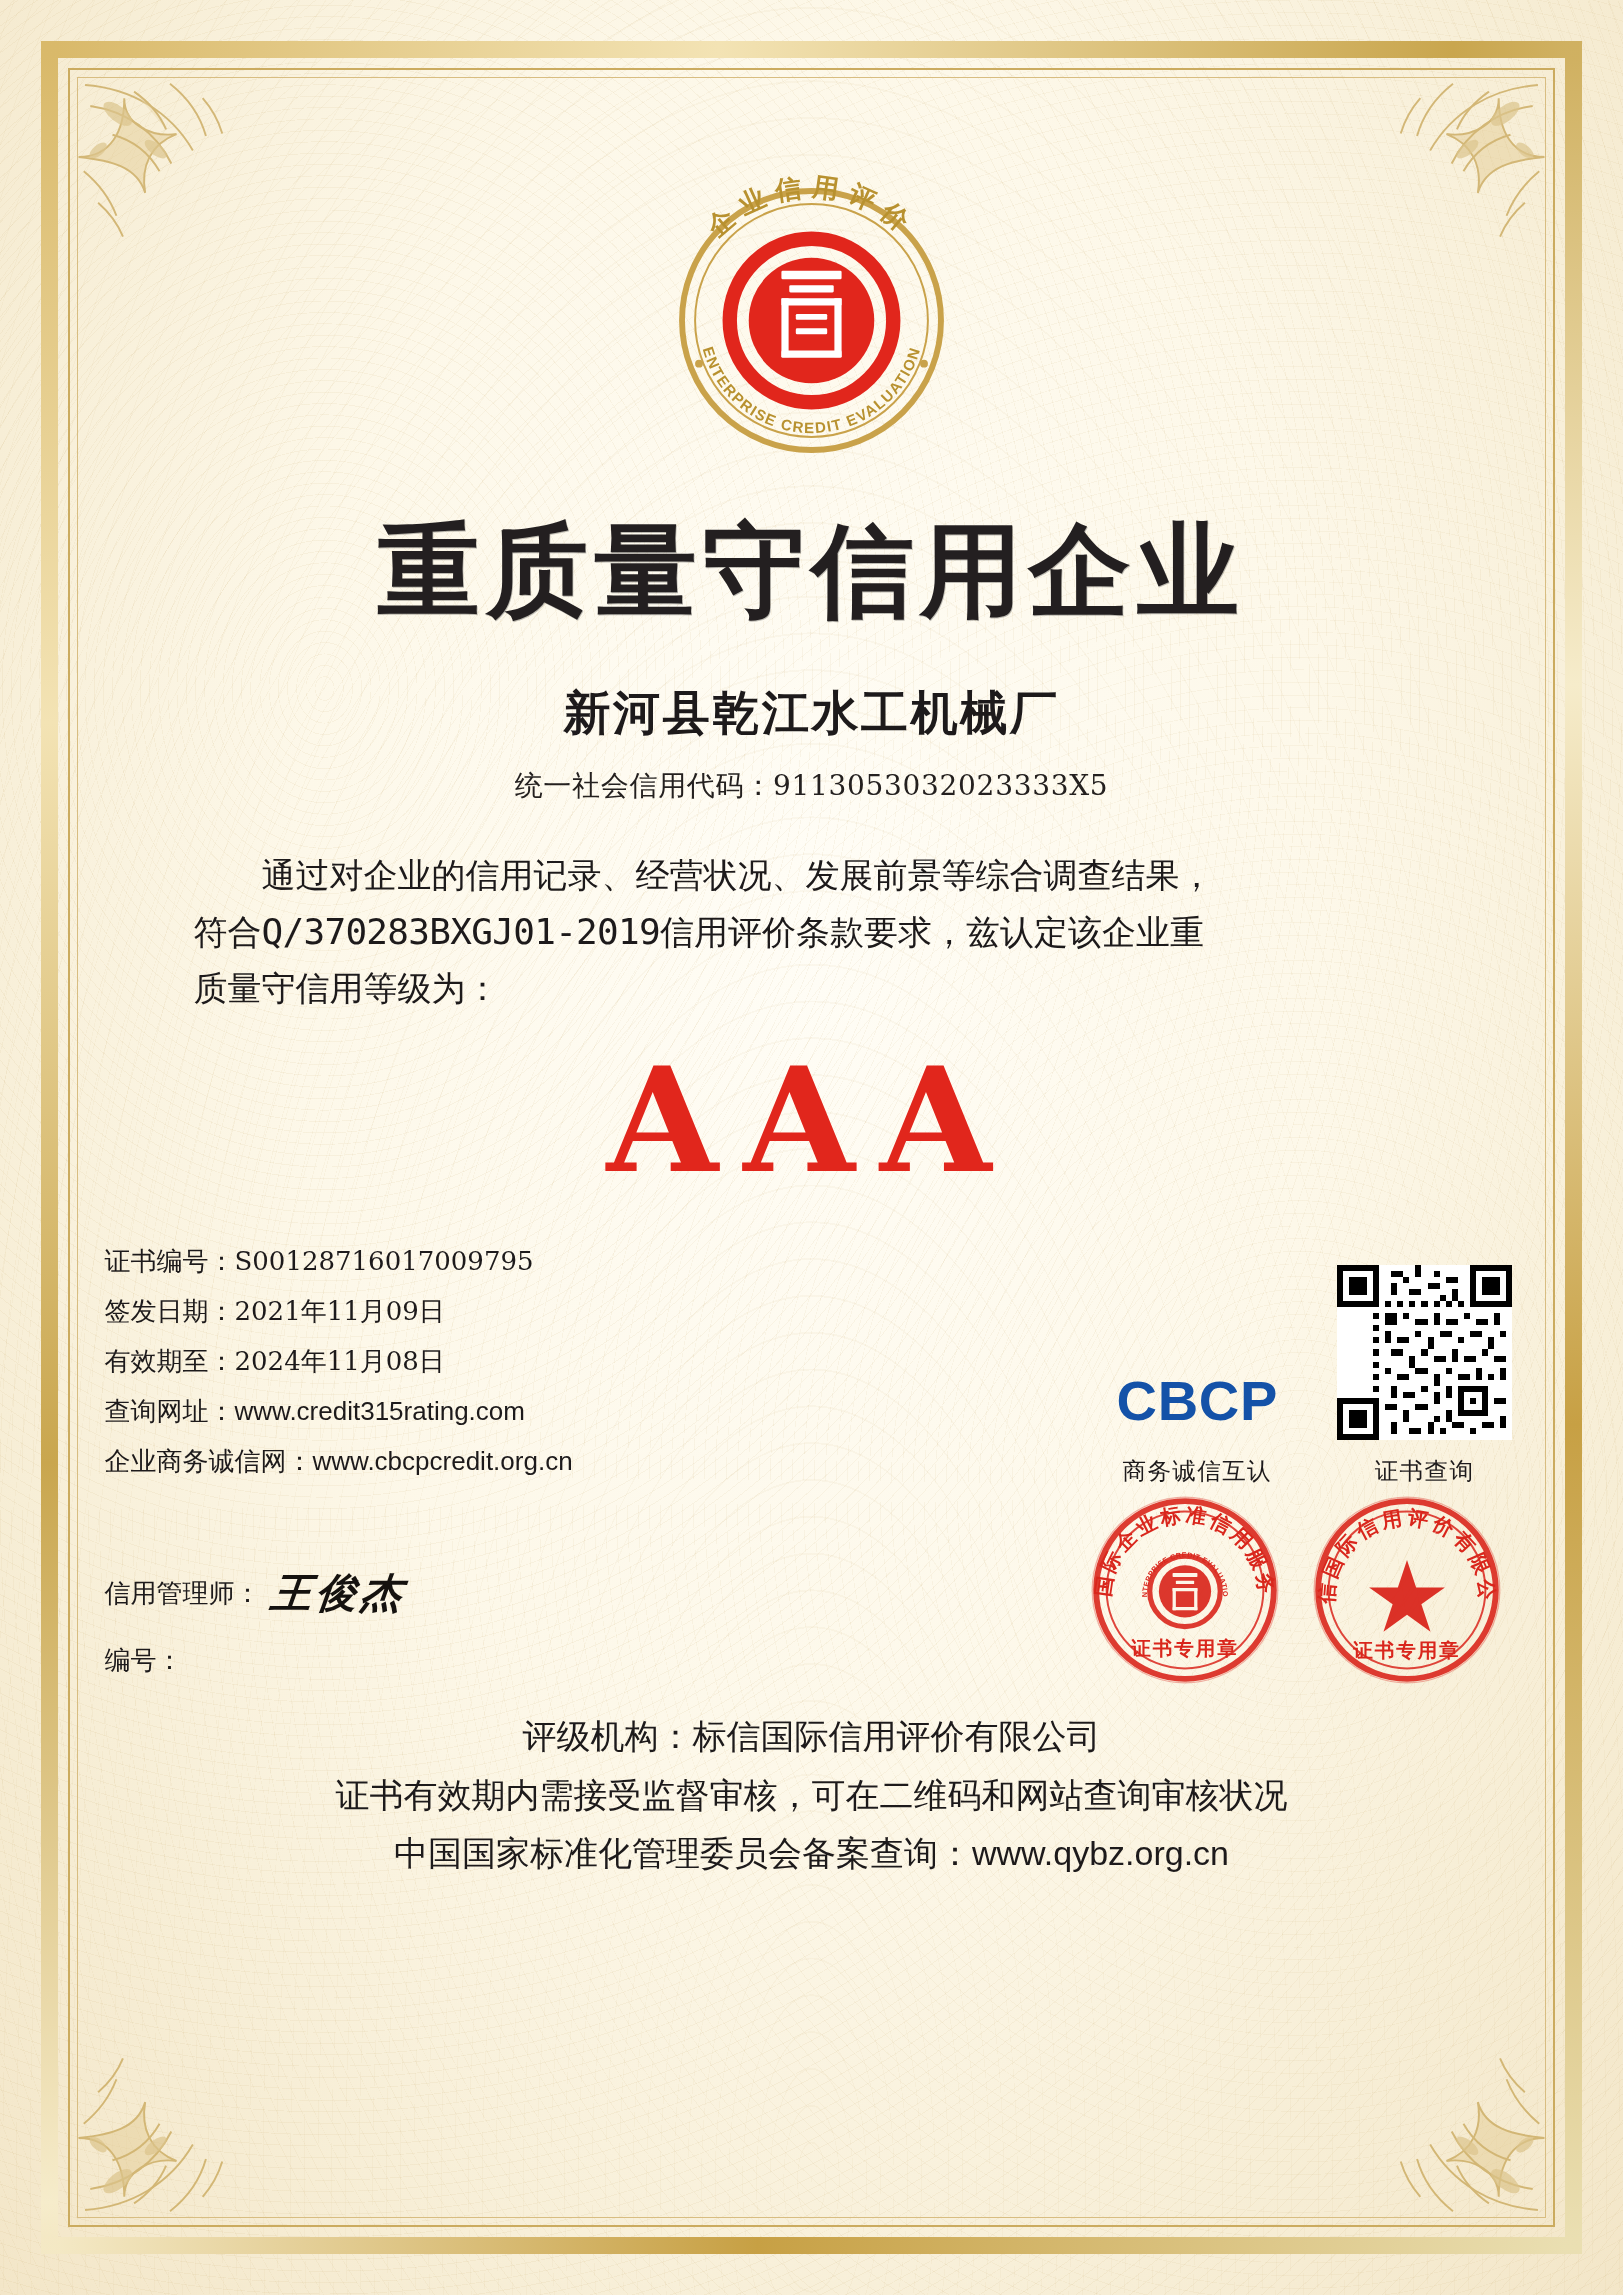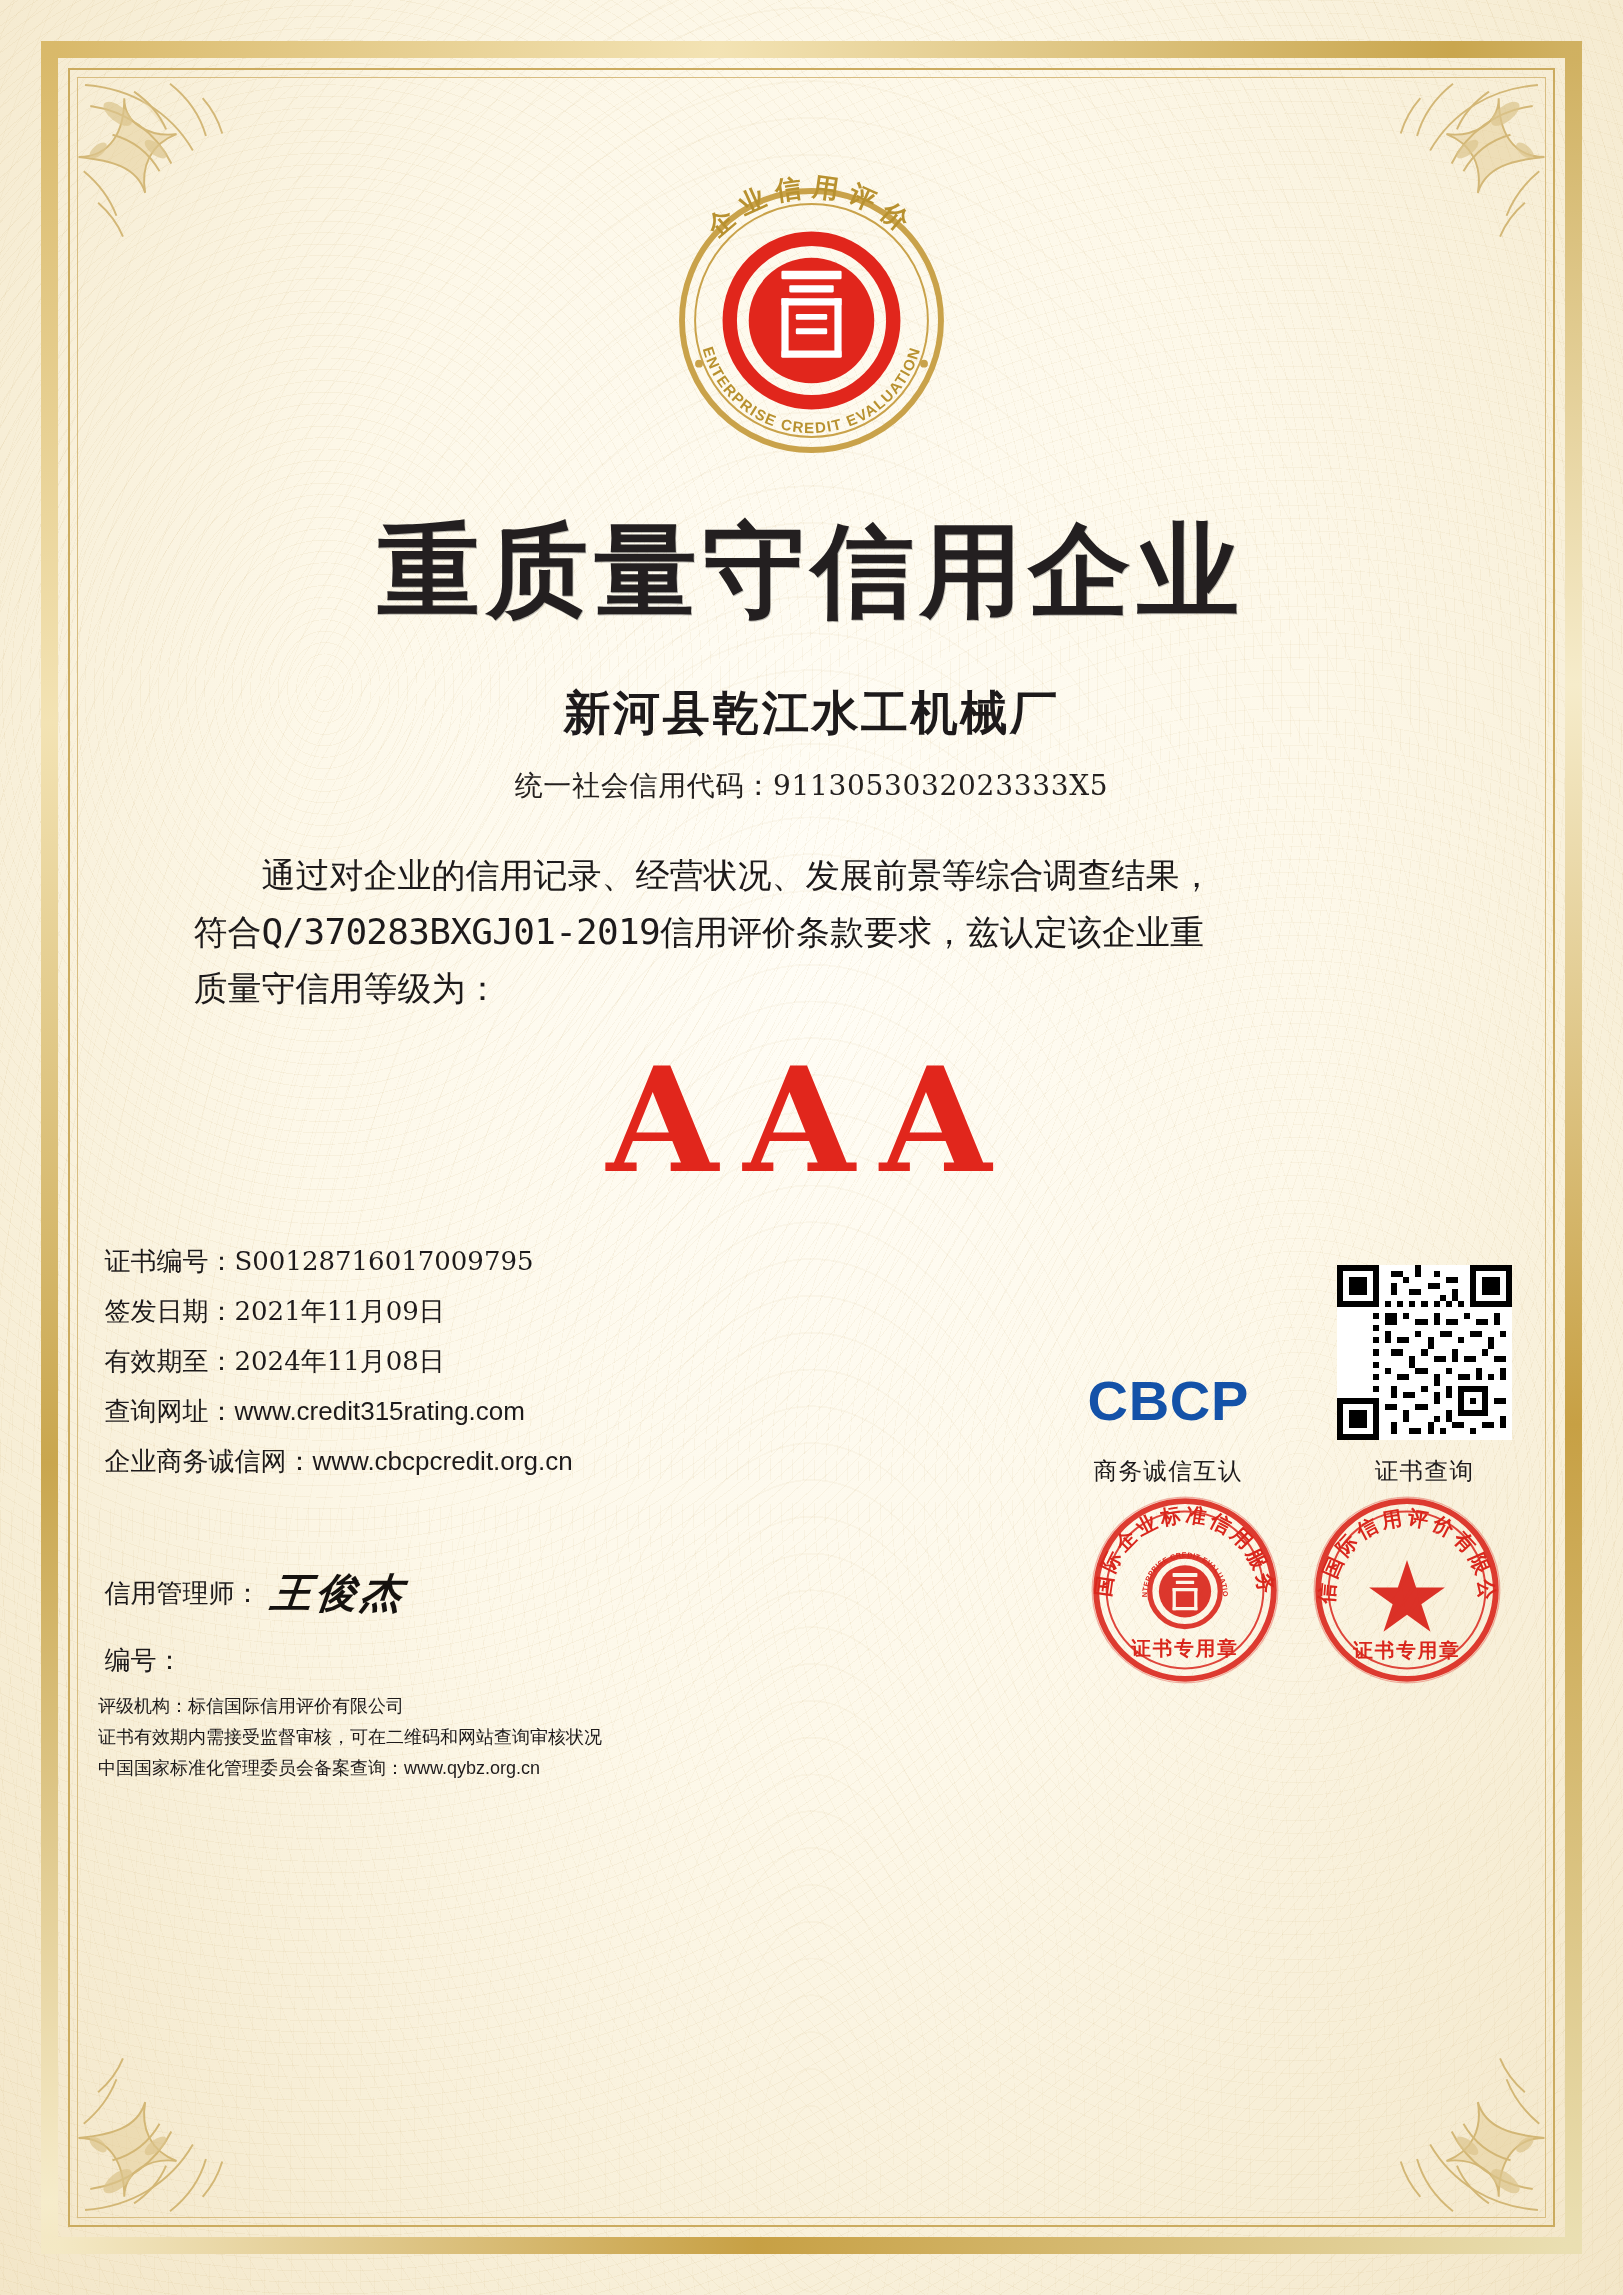--- a/index.html
+++ b/index.html
@@ -157,21 +157,21 @@
   .details .line { white-space: nowrap; }
   .details .url {
     font-family: "Liberation Sans", sans-serif;
     font-size: 26px;
     letter-spacing: 0px;
   }
 
   .right-marks {
     display: flex;
     align-items: flex-end;
-    gap: 88px;
+    gap: 59px;
     padding-right: 13px;
     margin-top: 31px;
   }
   .markcell {
     display: flex;
     flex-direction: column;
     align-items: center;
   }
   .cbcp {
     font-family: "Liberation Sans", sans-serif;
@@ -223,23 +223,24 @@
     transform: skewX(-6deg);
   }
   .seals {
     display: flex;
     gap: 26px;
     padding-right: 19.6px;
   }
 
   
   .footer {
-    margin-top: 1px;
+    margin-top: 17px;
     width: 100%;
-    font-size: 18px;
+    text-align: center;
+    font-size: 34px;
     line-height: 1.72;
     color: #1d1a1b;
     font-family: "DejaVu Serif", "Liberation Serif", serif;
   }
   .footer .url { font-family: "Liberation Sans", sans-serif; }
 </style>
 </head>
 <body>
 
 <div class="certificate">

